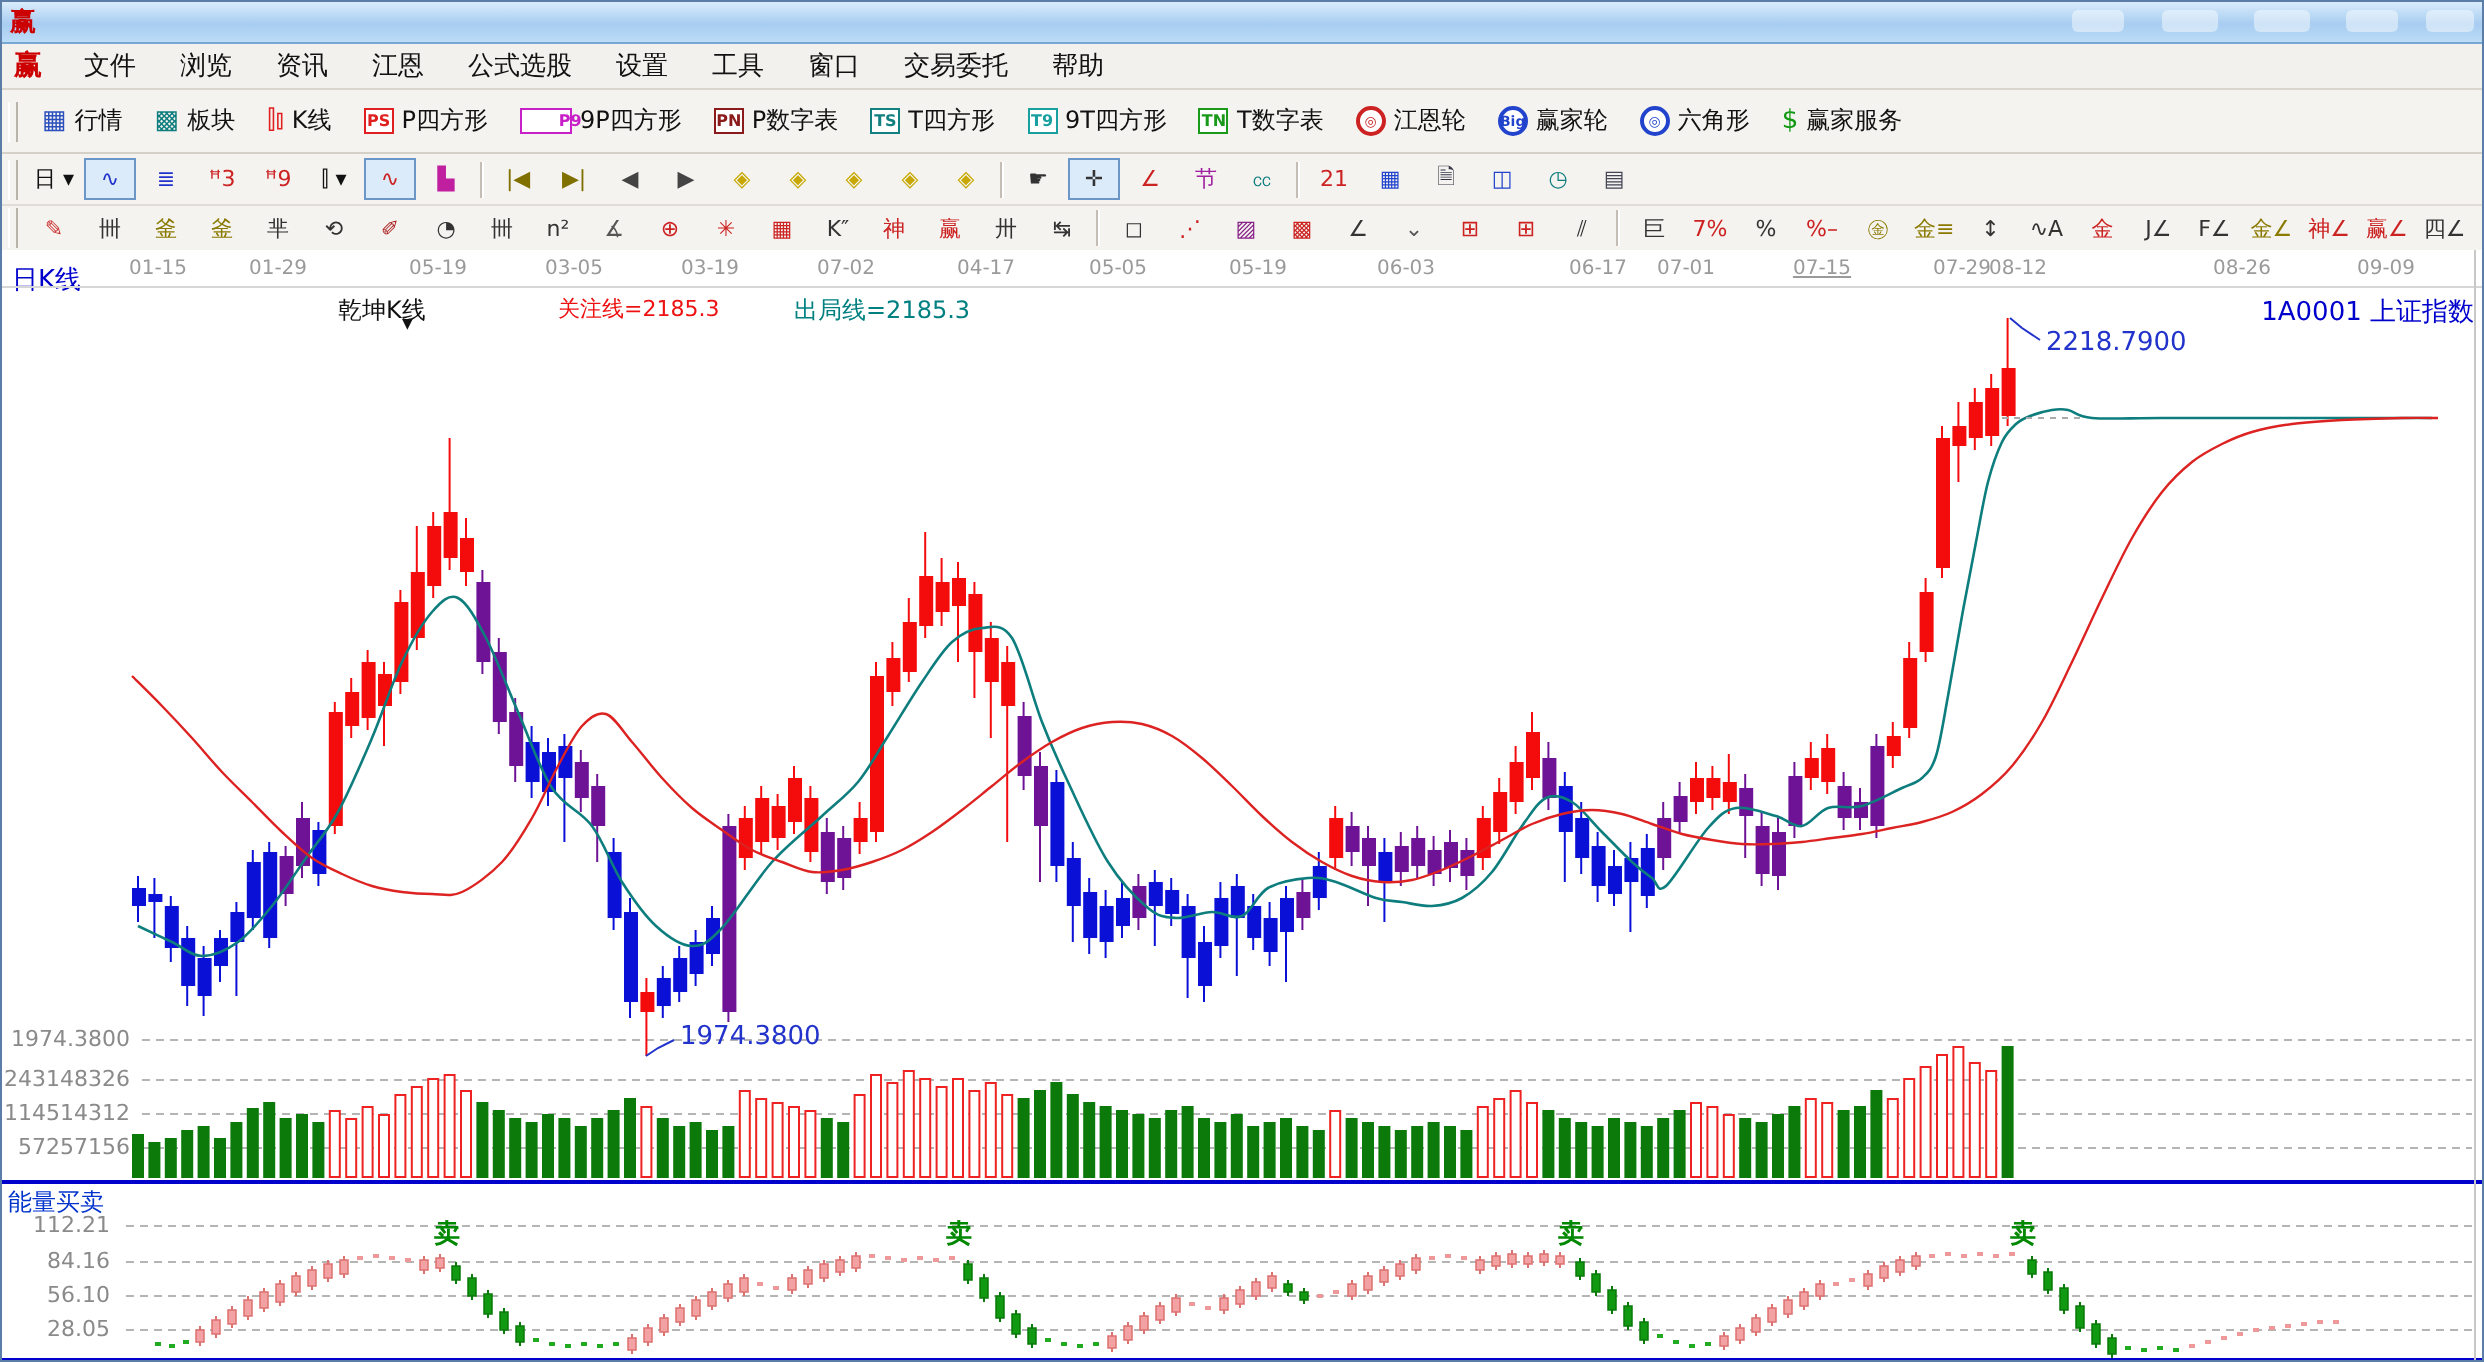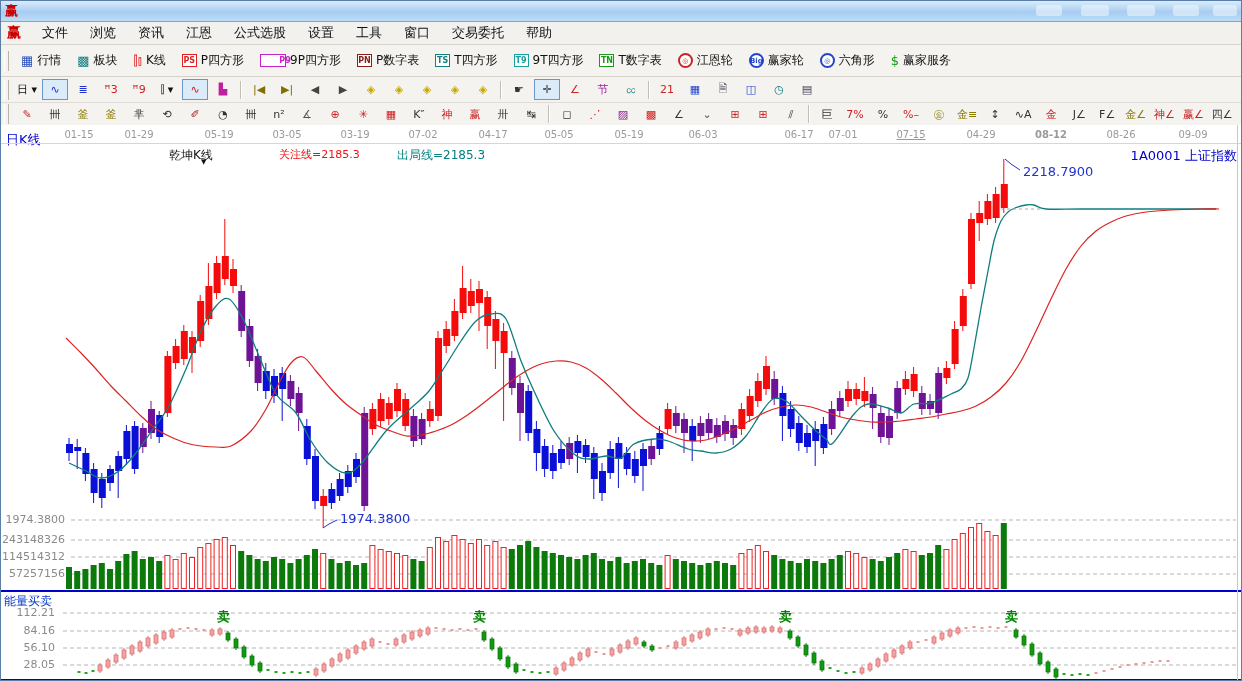--- a/index.html
+++ b/index.html
@@ -789,22 +789,22 @@
         <span class="date-lbl" style="left: 286px;">03-05</span>
         <span class="date-lbl" style="left: 354px;">03-19</span>
         <span class="date-lbl" style="left: 422px;">07-02</span>
         <span class="date-lbl" style="left: 492px;">04-17</span>
         <span class="date-lbl" style="left: 558px;">05-05</span>
         <span class="date-lbl" style="left: 628px;">05-19</span>
         <span class="date-lbl" style="left: 702px;">06-03</span>
         <span class="date-lbl" style="left: 774px; margin-left: 24px;">06-17</span>
         <span class="date-lbl" style="left: 842px;">07-01</span>
         <span class="date-lbl" style="left: 910px; text-decoration: underline;">07-15</span>
-        <span class="date-lbl" style="left: 980px;">04-29</span>
-        <span class="date-lbl" style="left: 1050px; font-weight: bold;">08-12</span>
+        <span class="date-lbl" style="left: 980px;">07-29</span>
+        <span class="date-lbl" style="left: 1008px;">08-12</span>
         <span class="date-lbl" style="left: 1120px;">08-26</span>
         <span class="date-lbl" style="left: 1192px;">09-09</span>
       </div>
     <div class="abs" style="left:0;top:18px;width:1242px;border-top:1px solid #d6d6d6"></div>
 
     <div class="abs" style="left:168px;top:22px;font-size:12px;color:#111">乾坤K线</div>
     <div class="abs" style="left:200px;top:33px;font-size:7px;color:#111">▼</div>
     <div class="abs" style="left:278px;top:22px;font-size:11px;color:#ee1111">关注线=2185.3</div>
     <div class="abs" style="left:396px;top:22px;font-size:12px;color:#008080">出局线=2185.3</div>
     <div class="abs" style="right:6px;top:22px;font-size:13px;color:#0000cc">1A0001  上证指数</div>

